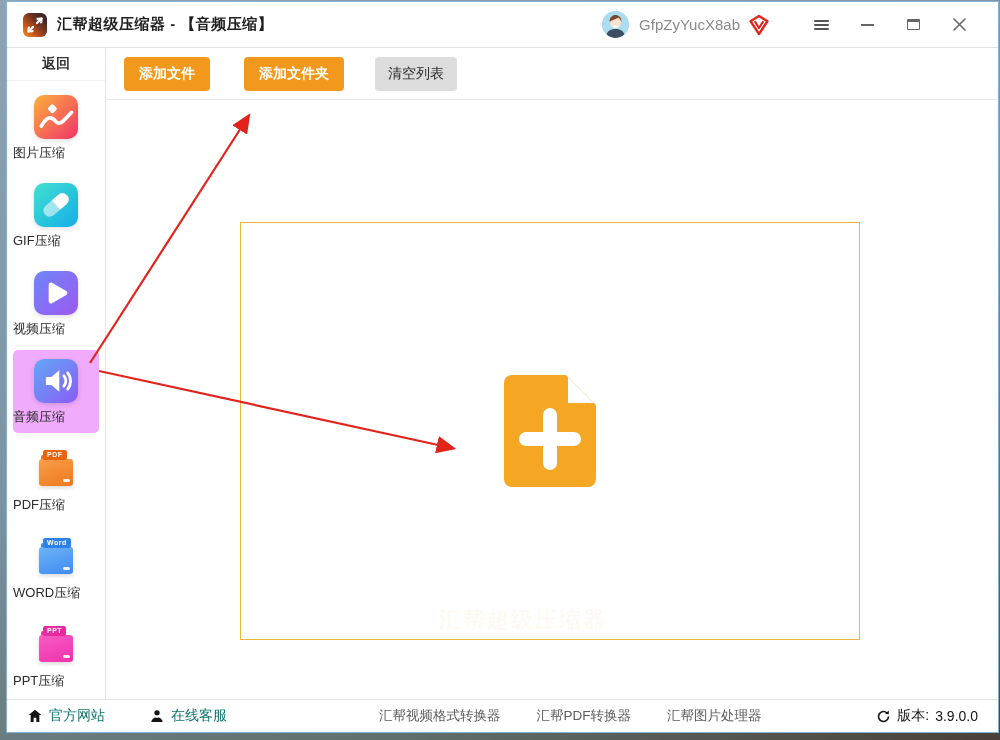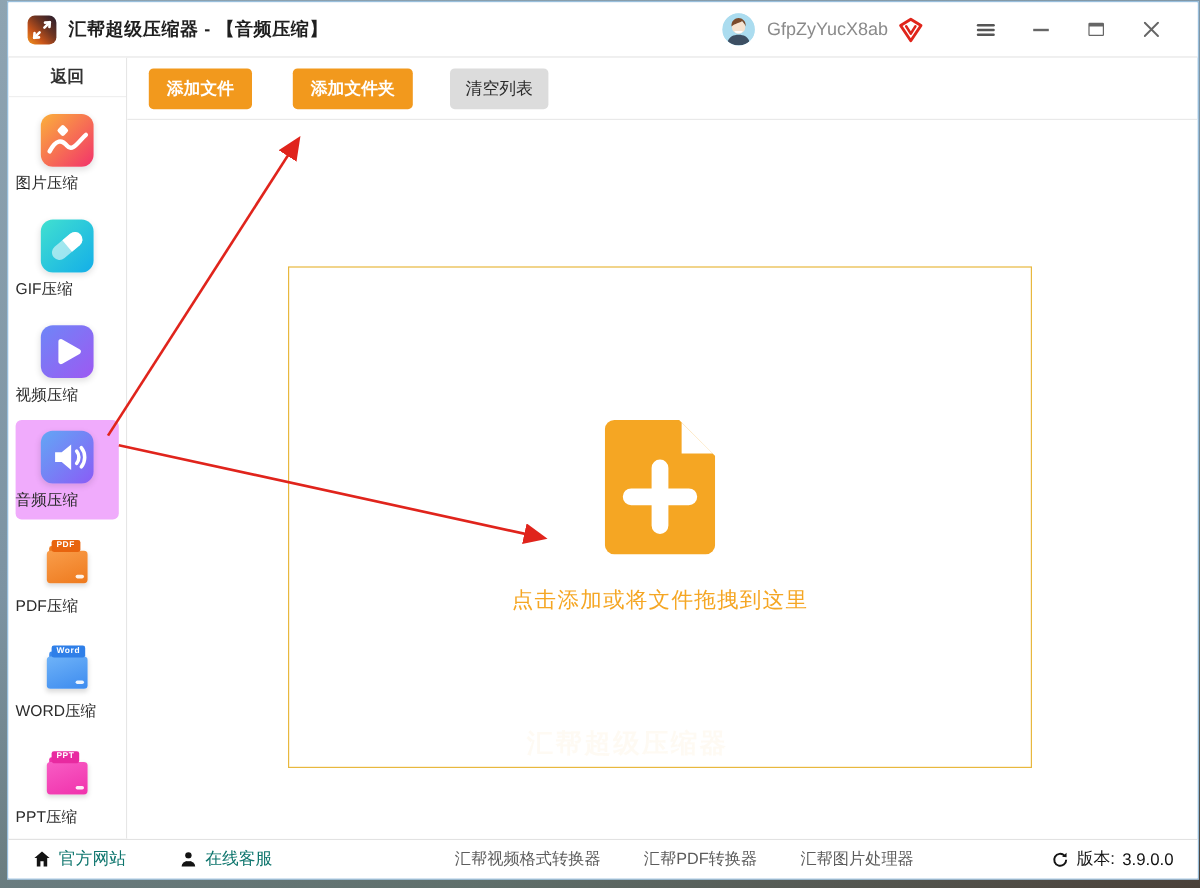--- a/index.html
+++ b/index.html
@@ -225,21 +225,20 @@
         <button class="btn clear">清空列表</button>
       </div>
 
       <div class="main">
         <div class="dropzone">
           <svg width="92" height="112" viewBox="0 0 92 112">
             <path d="M8 0 H62 L92 30 V104 a8 8 0 0 1 -8 8 H8 a8 8 0 0 1 -8 -8 V8 a8 8 0 0 1 8 -8 Z" fill="#f5a623"></path>
             <path d="M64 2 L90 28 H64 Z" fill="#fff"></path>
             <path d="M46 40 V88 M22 64 H70" stroke="#fff" stroke-width="14" stroke-linecap="round"></path>
           </svg>
-          <div class="drop-hint">点击添加或将文件拖拽到这里</div>
           <div class="watermark">汇帮超级压缩器</div>
         </div>
       </div>
     </div>
   </div>
 
   <div class="footer">
     <div class="f-item">
       <svg width="16" height="16" viewBox="0 0 24 24">
         <path d="M12 2.5 L2.5 10.5 H5.5 V21 H10 v-6.5 h4 V21 h4.5 V10.5 h3 Z" fill="#141414"></path>

